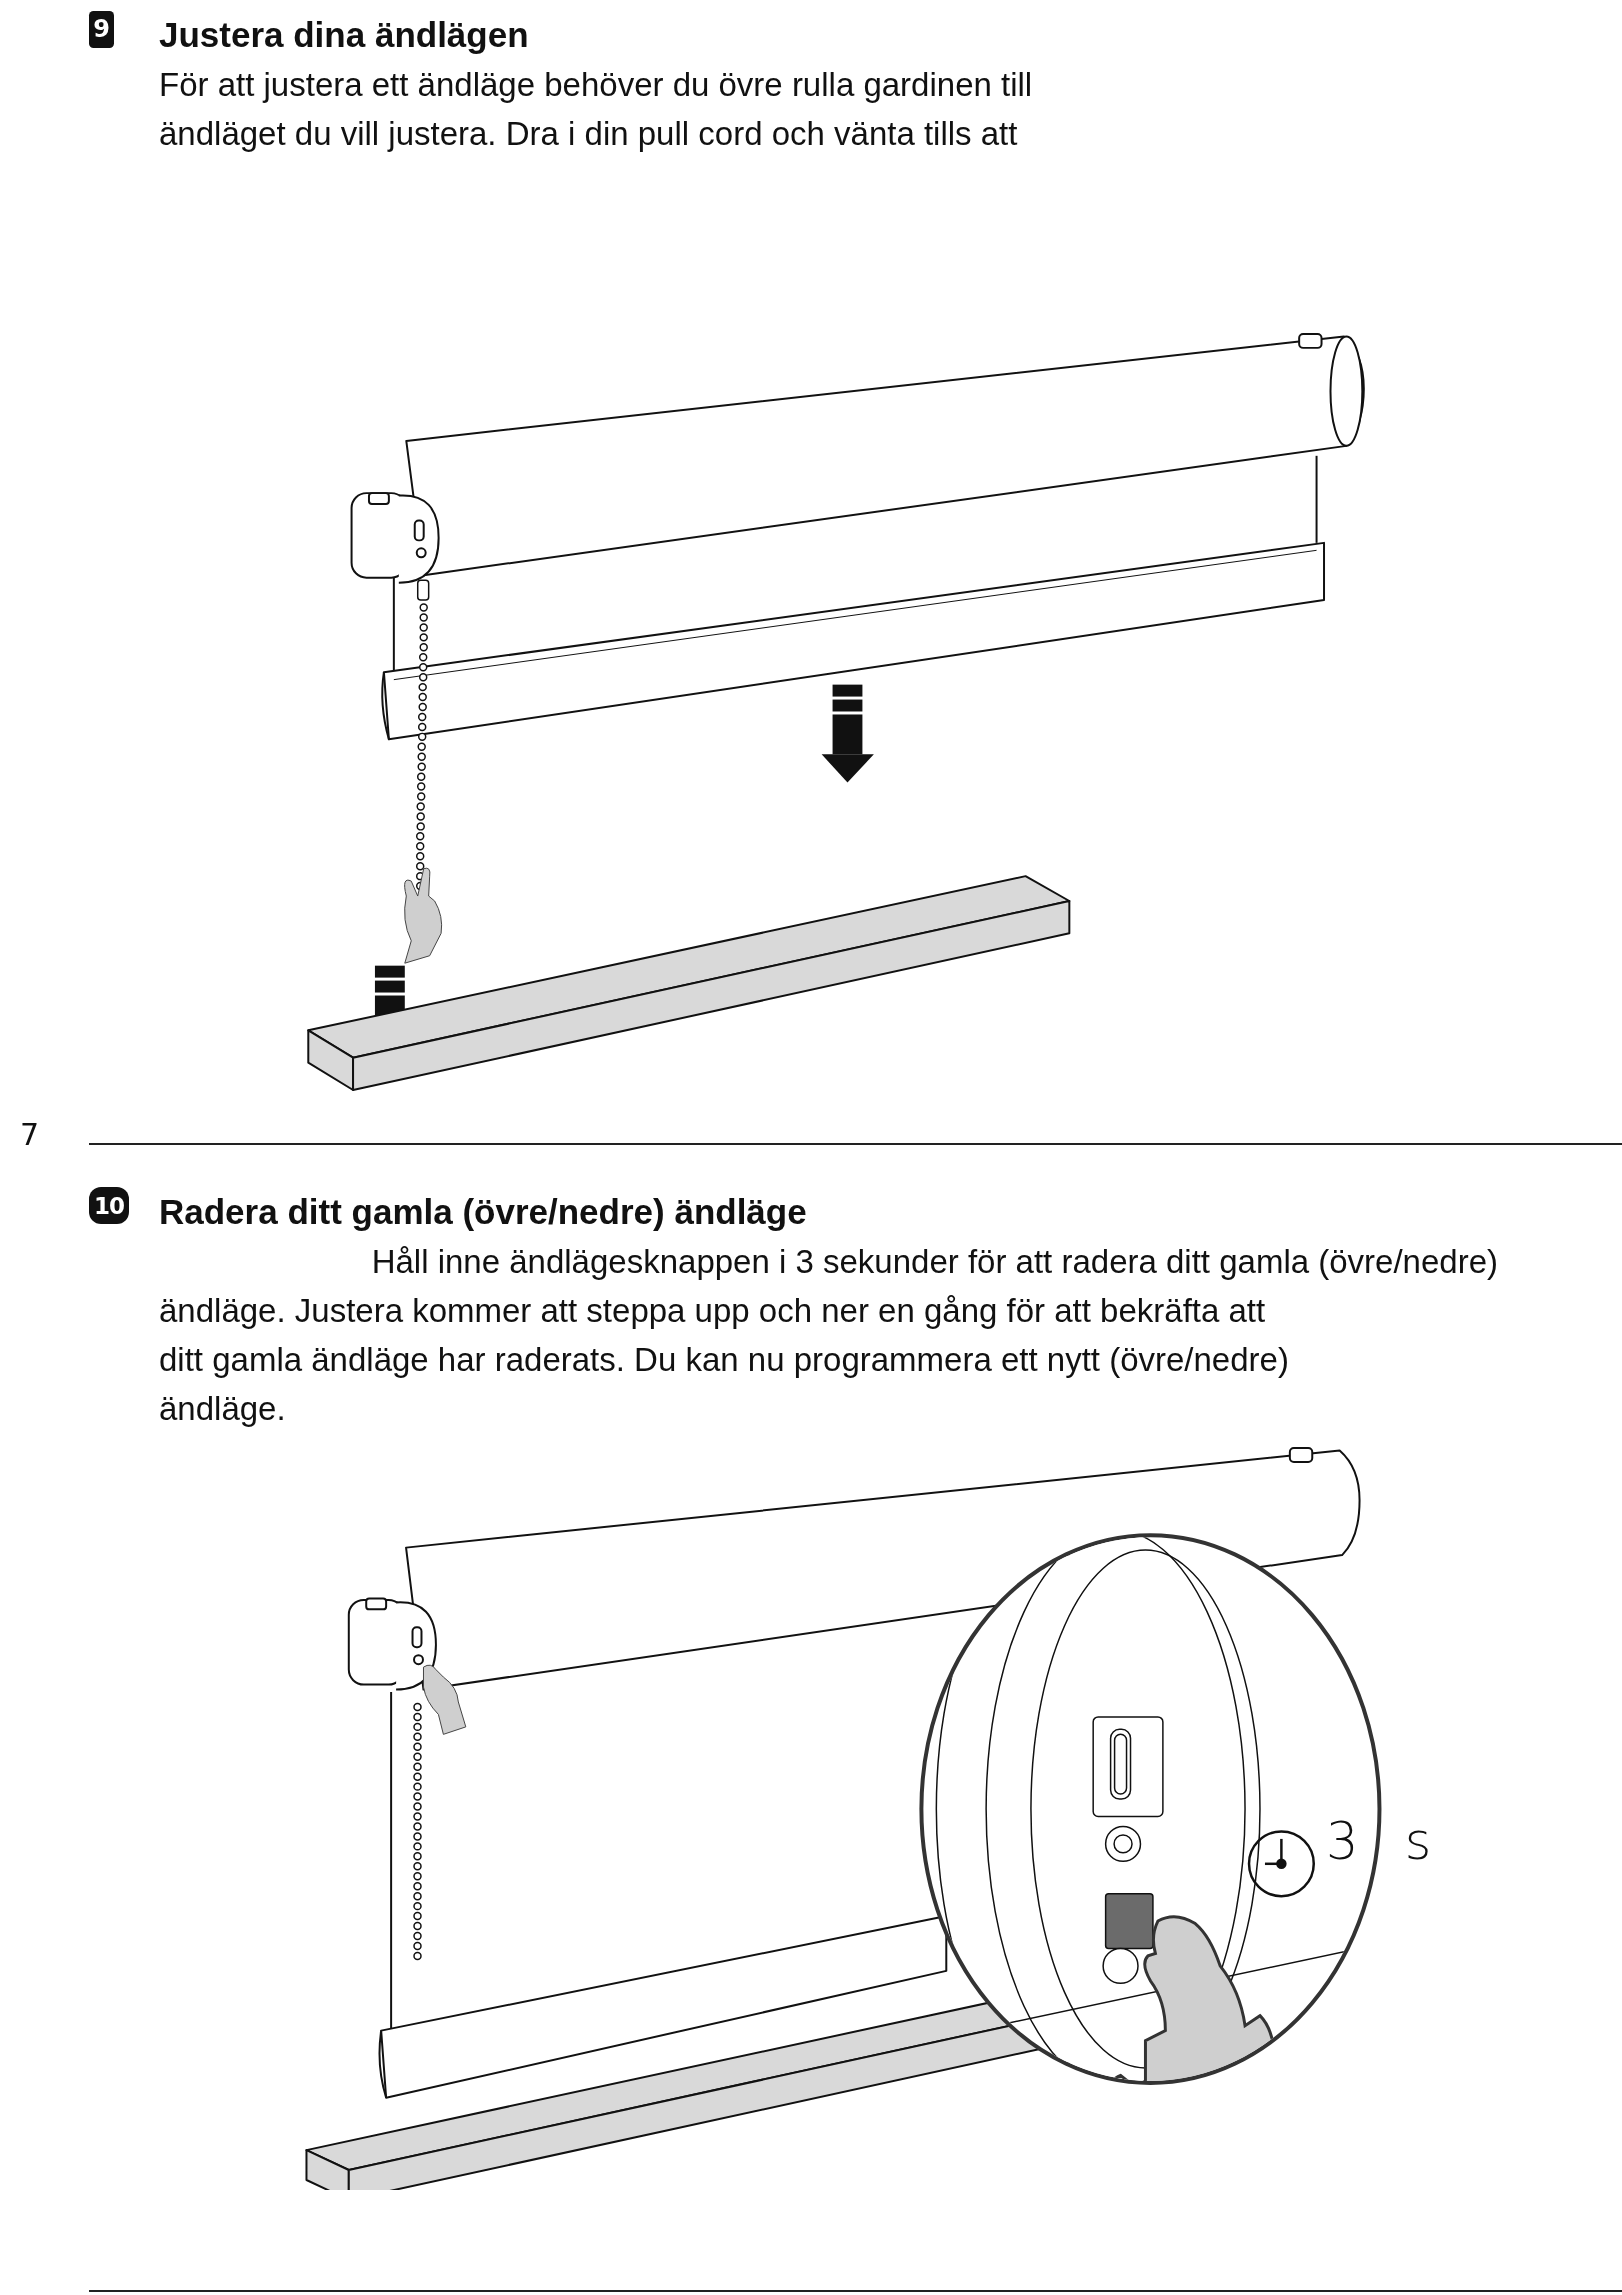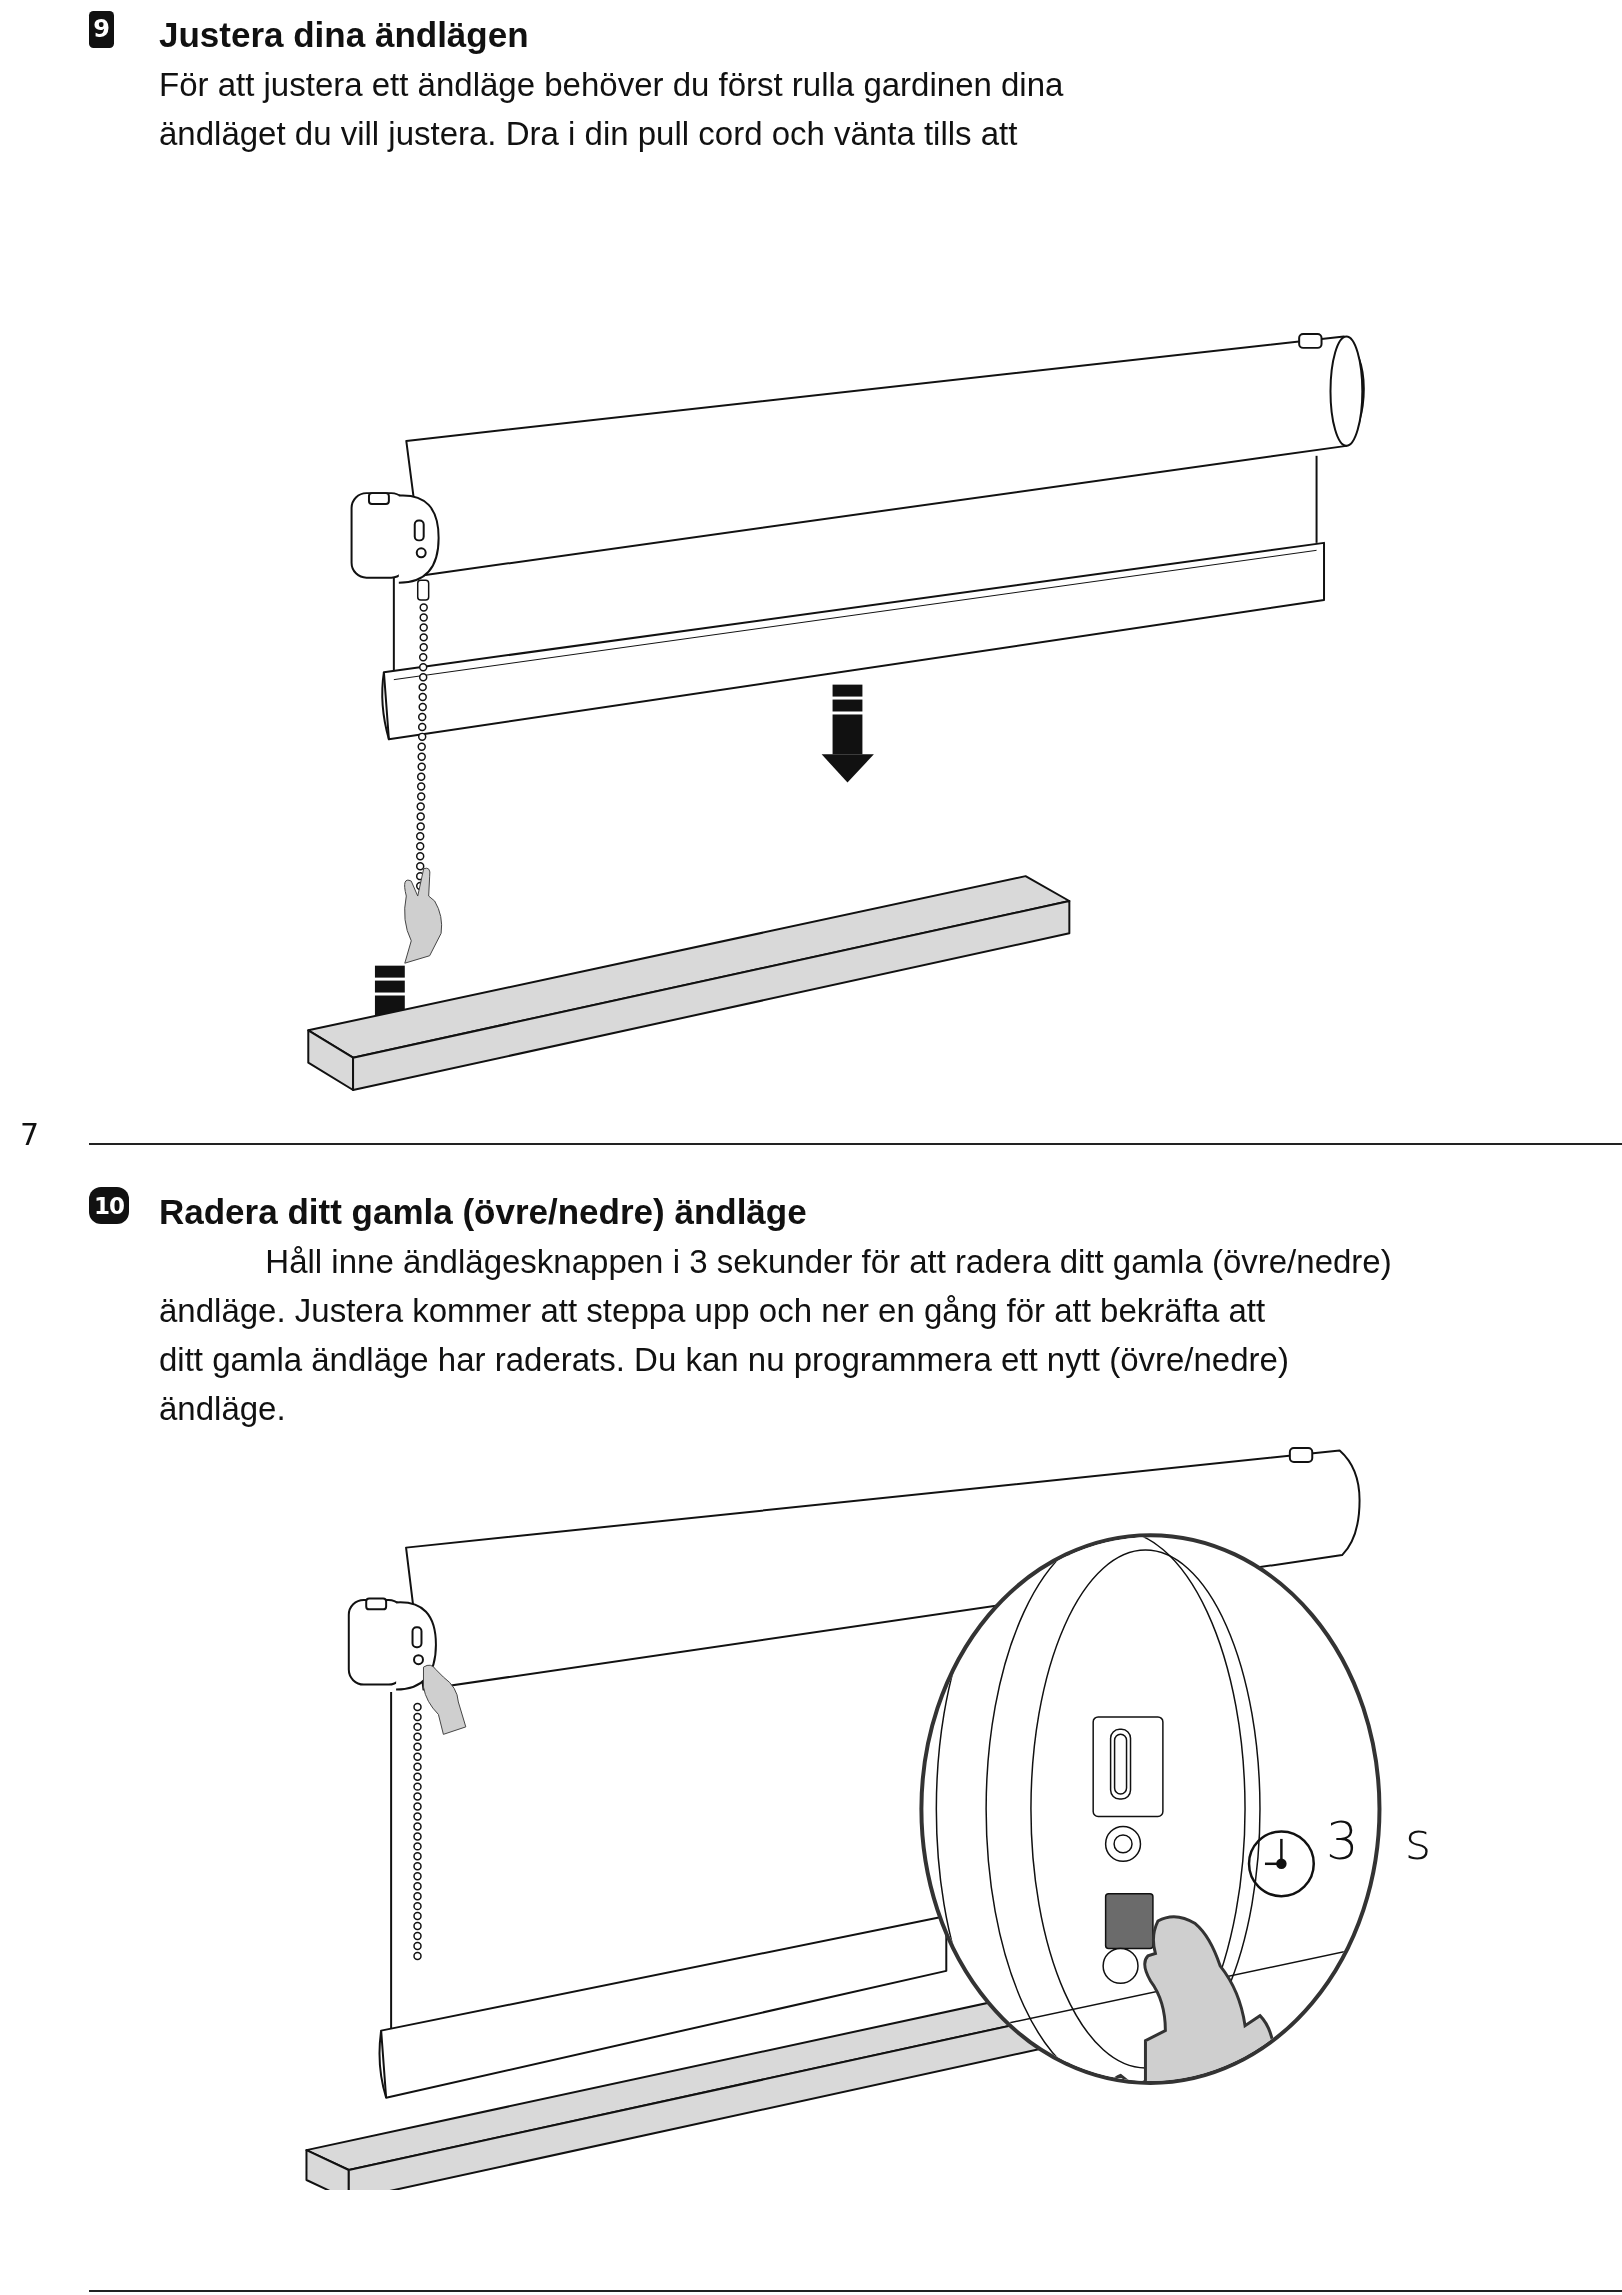--- a/index.html
+++ b/index.html
@@ -4,35 +4,35 @@
 <style>
   html, body { margin: 0; padding: 0; background: #ffffff; }
   body { width: 1623px; height: 2295px; position: relative; overflow: hidden;
          font-family: "Liberation Sans", sans-serif; color: #111111; }
   .badge { position: absolute; background: #111111; color: #ffffff; border-radius: 4.5px;
            font-family: "DejaVu Sans", sans-serif; font-weight: bold; display: flex;
            align-items: center; justify-content: center; }
   .step-title { position: absolute; font-weight: bold; font-size: 35px; line-height: 1; white-space: nowrap; }
   .step-body { position: absolute; font-size: 33px; line-height: 49px; }
   .step-body .line { display: block; white-space: nowrap; }
-  .justify-line { display: flex !important; justify-content: center; }
+  .justify-line { display: flex !important; justify-content: flex-end; }
   .page-number { position: absolute; font-size: 30px; font-family: "DejaVu Sans", sans-serif; }
   .divider { position: absolute; height: 1.5px; background: #222222; }
   svg { position: absolute; }
   .timer-label { position: absolute; font-family: "DejaVu Sans", sans-serif; font-weight: 300; font-size: 51px; letter-spacing: 15px; }
 </style>
 </head>
 <body>
 
 <div class="badge" style="left:89px; top:10.5px; width:25px; height:37px; font-size:24px;">
   <span>9</span>
 </div>
 <div class="step-title" style="left:159px; top:17px;">Justera dina ändlägen</div>
 <div class="step-body" style="left:159px; top:60px;">
-  <span class="line">För att justera ett ändläge behöver du först rulla gardinen dina</span>
+  <span class="line">För att justera ett ändläge behöver du övre rulla gardinen till</span>
   <span class="line">ändläget du vill justera. Dra i din pull cord och vänta tills att</span>
 </div>
 
 <svg style="left:299px; top:324px;" width="1095" height="771" viewBox="0 0 2200 1550">
   <g fill="none" stroke="#111" stroke-width="4" stroke-linejoin="round">
 
     <path d="M 215 235 L 2100 25 Q 2140 60 2140 130 Q 2140 200 2105 245 L 250 505 Z" fill="#fff"></path>
     <ellipse cx="2105" cy="135" rx="32" ry="110" fill="#fff"></ellipse>
     <rect x="2010" y="20" width="45" height="28" rx="8" fill="#fff"></rect>
 

